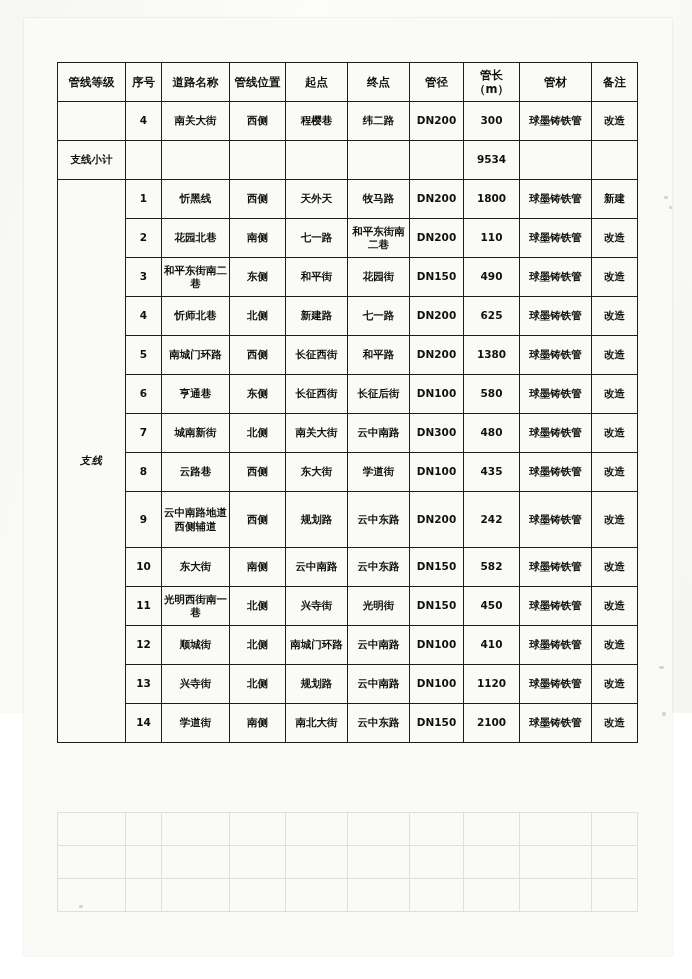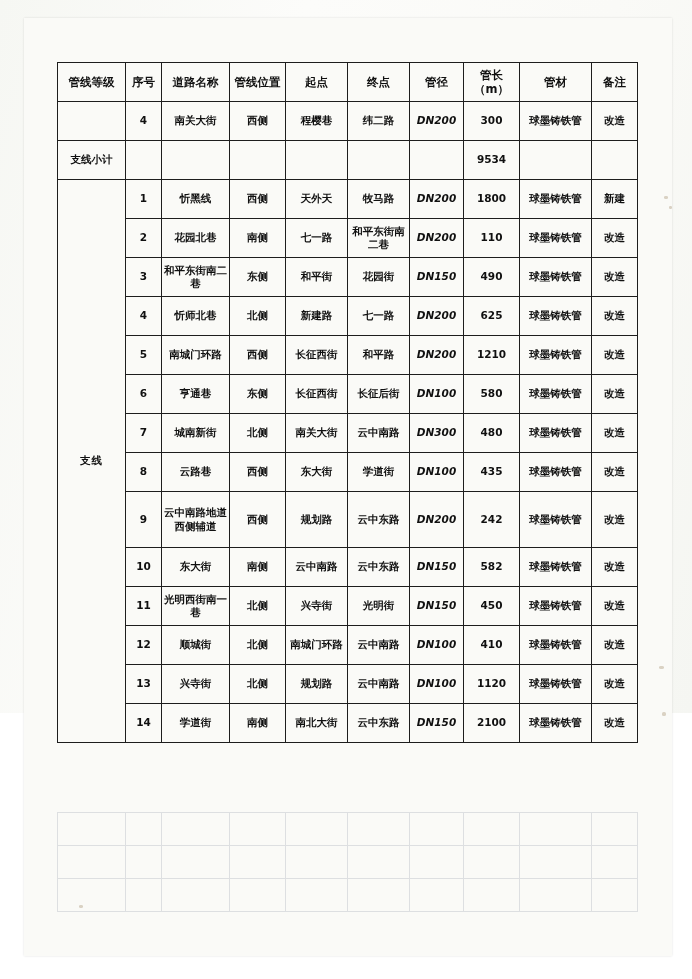--- a/index.html
+++ b/index.html
@@ -67,26 +67,26 @@
   }
   td.num, td.len {
     font-family: "Liberation Serif", serif;
     font-weight: normal;
     font-size: 11px;
   }
   td.dia {
     font-family: "Liberation Serif", serif;
     font-weight: normal;
     font-size: 10.5px;
-    font-style: italic;
   }
   td.vertical-label {
     font-weight: bold;
     font-size: 12px;
     letter-spacing: 1px;
+    font-style: italic;
   }
   td.subtotal-label {
     font-weight: bold;
     font-size: 12.5px;
   }
   td.empty {
     background: transparent;
   }
 
   
@@ -227,21 +227,21 @@
         <td>球墨铸铁管</td>
         <td>改造</td>
       </tr>
       <tr>
         <td class="num">5</td>
         <td>南城门环路</td>
         <td>西侧</td>
         <td>长征西街</td>
         <td>和平路</td>
         <td class="dia">DN200</td>
-        <td class="len">1210</td>
+        <td class="len">1380</td>
         <td>球墨铸铁管</td>
         <td>改造</td>
       </tr>
       <tr>
         <td class="num">6</td>
         <td>亨通巷</td>
         <td>东侧</td>
         <td>长征西街</td>
         <td>长征后街</td>
         <td class="dia">DN100</td>

